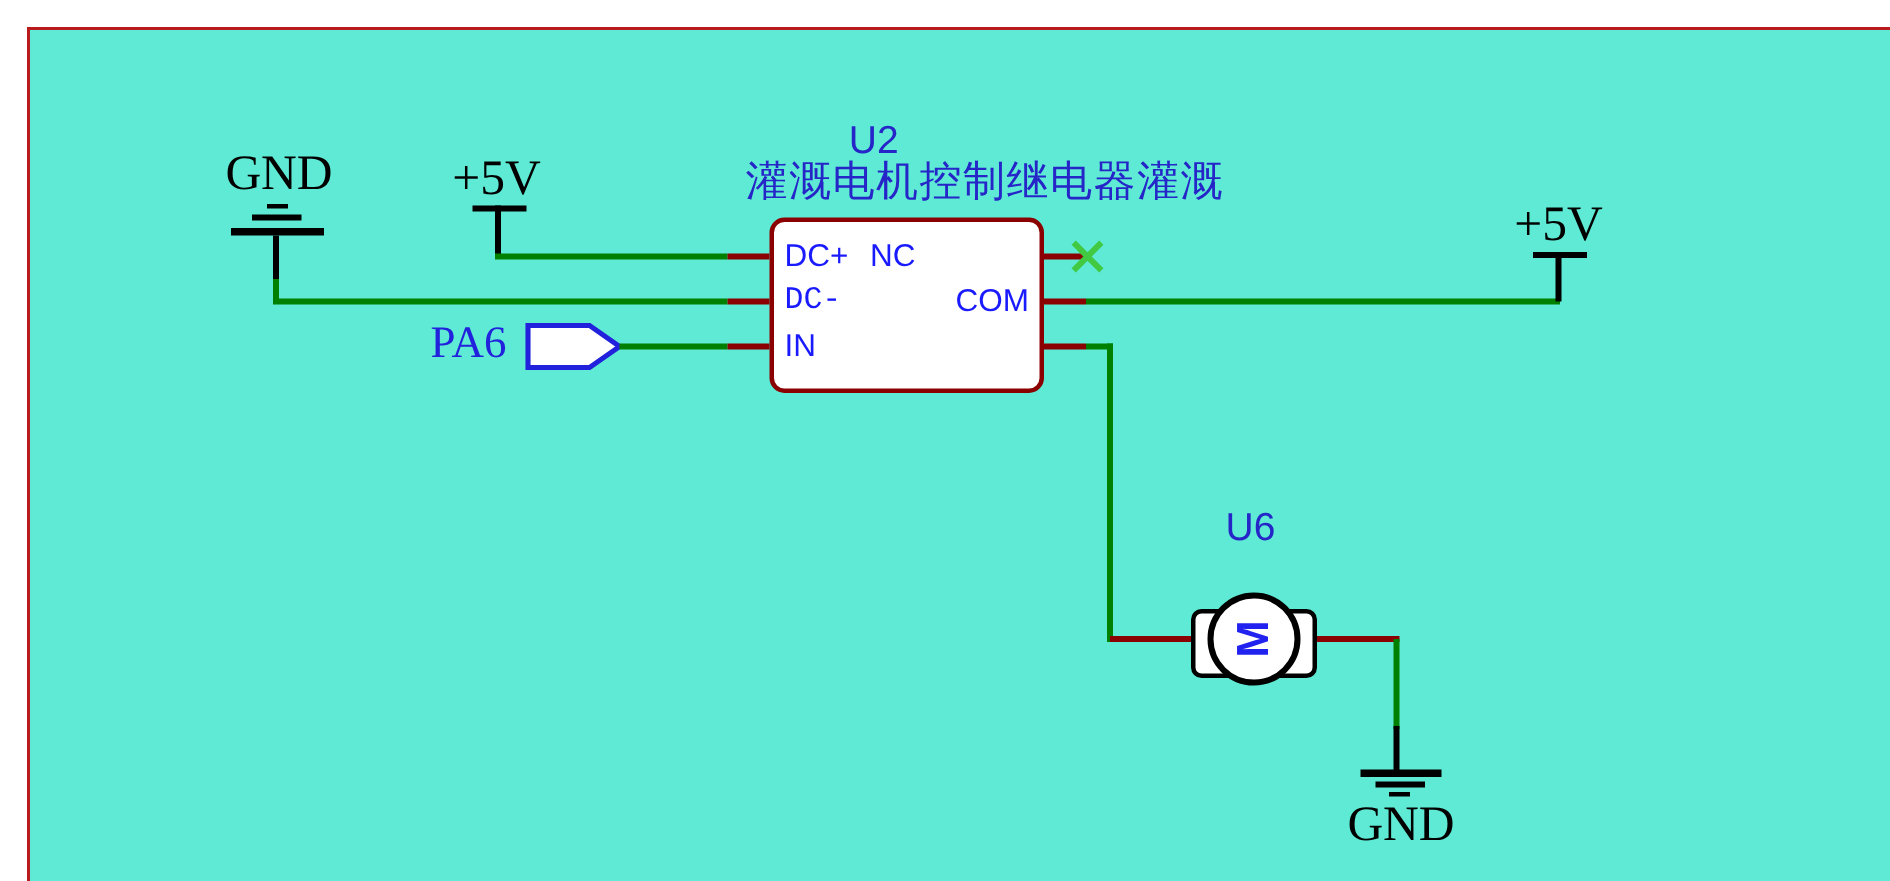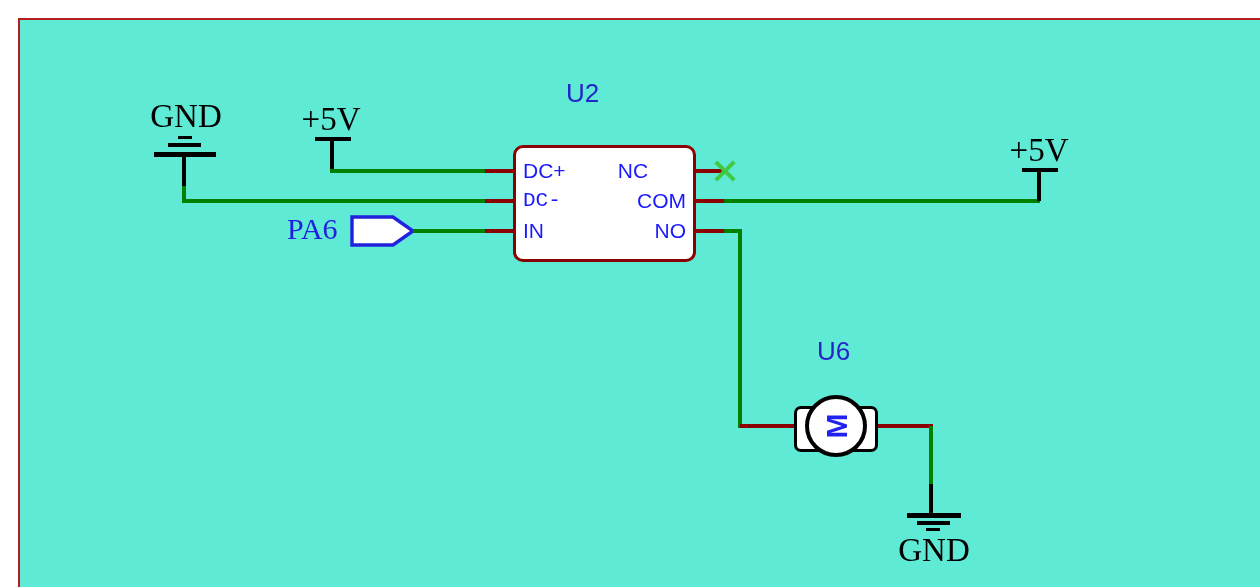--- a/index.html
+++ b/index.html
@@ -86,37 +86,37 @@
   <div class="wire" style="left:310px;top:149px;width:155px;height:4px;"></div>
 
   <div class="net-label" style="left:267px;top:194px;">PA6</div>
   <svg class="abs" style="left:330px;top:195px;" width="66" height="32" viewBox="0 0 66 32">
     <polygon points="2,2 43,2 63,16 43,30 2,30" fill="#ffffff" stroke="#2222dd" stroke-width="3.4" stroke-linejoin="miter"></polygon>
   </svg>
 
   <div class="wire" style="left:393px;top:209px;width:72px;height:4px;"></div>
 
   <div class="desig" style="left:471px;top:60px;width:183px;">U2</div>
+  <div class="cmp-label" style="left:477px;top:86px;">灌溉电机控制继电器灌溉</div>
 
   <div class="relay-box"></div>
 
   <div class="stub" style="left:465px;top:149px;width:28px;height:4px;"></div>
   <div class="stub" style="left:465px;top:179px;width:28px;height:4px;"></div>
   <div class="stub" style="left:465px;top:209px;width:28px;height:4px;"></div>
 
   <div class="stub" style="left:676px;top:149px;width:28px;height:4px;"></div>
   <div class="stub" style="left:676px;top:179px;width:28px;height:4px;"></div>
   <div class="stub" style="left:676px;top:209px;width:28px;height:4px;"></div>
 
   <div class="pin-name" style="left:503px;top:136px;">DC+</div>
   <div class="pin-name" style="left:503px;top:166px;font-family:Liberation Mono, monospace;">DC-</div>
   <div class="pin-name" style="left:503px;top:196px;">IN</div>
-  <div class="pin-name" style="left:560px;top:136px;width:106px;text-align:center;">NC</div>
+  <div class="pin-name" style="left:560px;top:136px;width:106px;text-align:left;">NC</div>
   <div class="pin-name" style="left:560px;top:166px;width:106px;text-align:right;">COM</div>
-  <div class="pin-name" style="left:560px;top:196px;width:106px;text-align:right;">NO</div>
 
   <div class="nc-x">
     <div class="d1"></div>
       <div class="d2"></div>
   </div>
 
   <div class="wire" style="left:704px;top:179px;width:316px;height:4px;"></div>
   <div class="pwr-label" style="left:984px;top:114px;width:70px;">+5V</div>
   <div>
     <div class="blk" style="left:1002px;top:148px;width:36px;height:4px;"></div>

